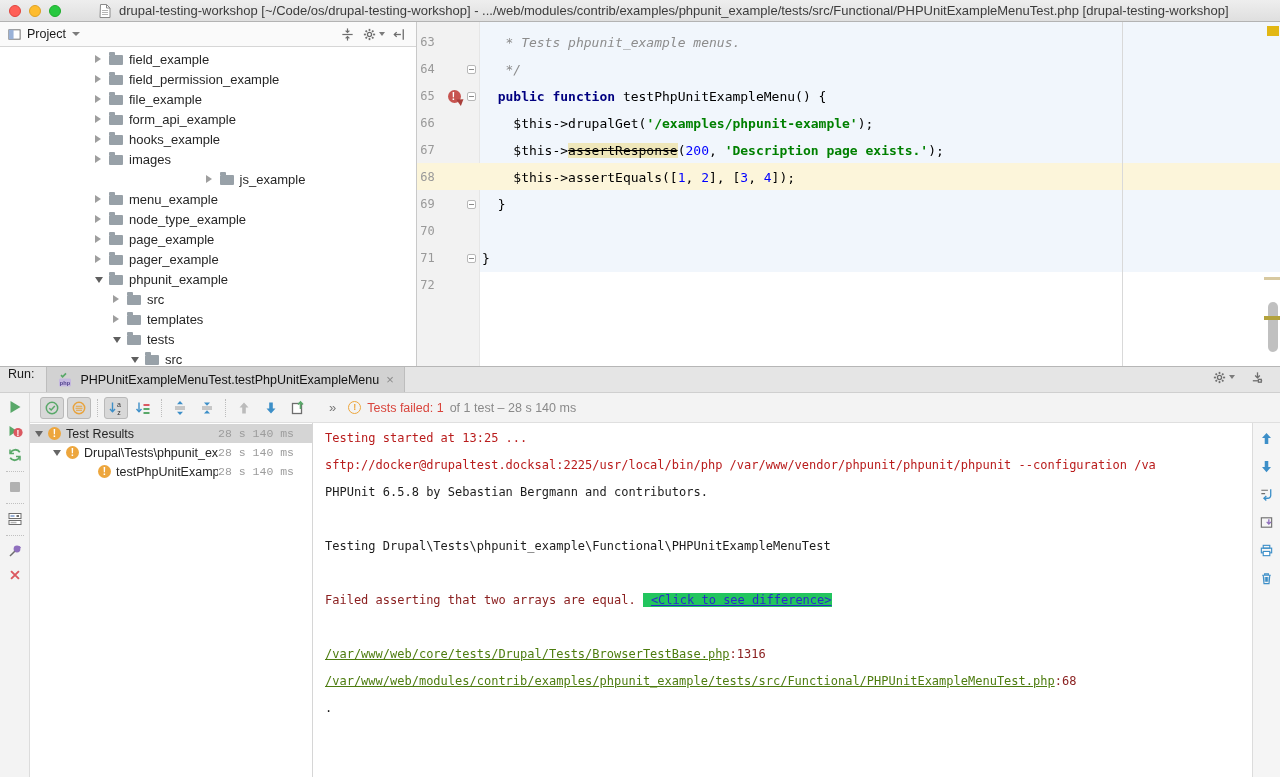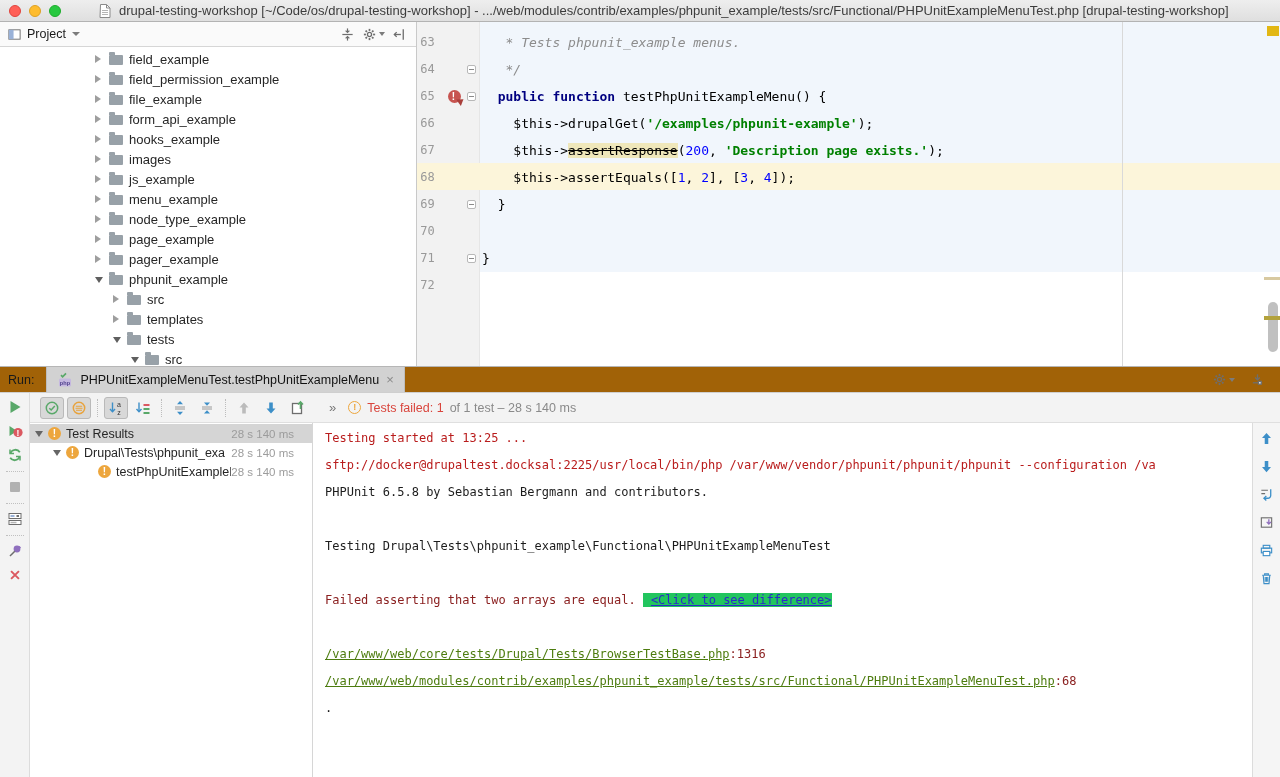--- a/index.html
+++ b/index.html
@@ -51,21 +51,21 @@
   .tk-number { color:#0000ff; }
   .tk-plain { color:#000; }
   .tk-deprecated { background:#efe7ba; text-decoration:line-through; }
   .stripe-square { position:absolute; right:1px; top:4px; width:12px; height:10px; background:#e2b714; }
   .stripe-tan { position:absolute; right:0; top:255px; width:16px; height:3px; background:#d8c9a0; }
   .stripe-olive { position:absolute; right:0; top:294px; width:16px; height:4px; background:#b3a23c; z-index:3; }
   .vthumb { position:absolute; right:2px; top:280px; width:10px; height:50px; background:#9e9e9e; opacity:.65; border-radius:5px; z-index:2; }
 
   
   .runpanel { position:absolute; top:366px; left:0; right:0; bottom:0; background:#fff; border-top:1px solid #b6b6b6; }
-  .tabbar { position:absolute; top:0; left:0; right:0; height:26px; background:#a16207; border-bottom:1px solid #cfcfcf; display:flex; align-items:center; }
+  .tabbar { position:absolute; top:0; left:0; right:0; height:26px; background:#e5e5e5; border-bottom:1px solid #cfcfcf; display:flex; align-items:flex-start; }
   .run-label { margin-left:8px; font-size:12.5px; color:#1a1a1a; }
   .runtab { margin-left:12px; align-self:stretch; display:flex; align-items:center; gap:7px; background:#d2d2d2; border-left:1px solid #bdbdbd; border-right:1px solid #bdbdbd; padding:0 10px; cursor:pointer; }
   .runtab-title { font-size:12.5px; color:#111; }
   .tab-close { font-size:13px; color:#8a8a8a; cursor:pointer; line-height:1; }
   .tabbar .spacer { flex:1; }
   .win-icons { display:flex; align-items:center; gap:12px; margin-right:12px; }
 
   .leftstrip { position:absolute; top:26px; left:0; bottom:0; width:30px; background:#f3f3f3; border-right:1px solid #dcdcdc; display:flex; flex-direction:column; align-items:center; }
   .vsep { width:18px; border-top:1px dotted #c0c0c0; margin-top:7px; }
   .sbtn { width:20px; height:18px; display:flex; align-items:center; justify-content:center; background:none; border:none; cursor:pointer; }
@@ -83,21 +83,21 @@
   .warn-ring::after { content:'!'; position:absolute; left:0; right:0; top:-1px; text-align:center; color:#eda63d; font:bold 9px/13px "Liberation Sans",sans-serif; }
   .status-failed { font-size:12.5px; color:#d9453d; }
   .status-rest { font-size:12.5px; color:#8a8a8a; }
 
   .testtree { position:absolute; top:56px; left:30px; width:283px; bottom:0; border-right:1px solid #d6d6d6; background:#fff; padding-top:1px; overflow:hidden; }
   .ttrow { height:19px; display:flex; align-items:center; font-size:12.5px; color:#262626; cursor:pointer;justify-content:space-between; }
   .ttrow.selected { background:#d5d5d5; }
   .warn-badge { width:13px; height:13px; border-radius:50%; background:#eda63d; position:relative; flex:none; margin-right:5px; }
   .warn-badge::after { content:'!'; position:absolute; left:0; right:0; top:0; text-align:center; color:#fff; font:bold 10px/13px "Liberation Sans",sans-serif; }
   .tt-label { white-space:nowrap; overflow:hidden; }
-  .tt-time { margin-left:auto; padding-right:18px; font-size:11.5px; color:#9c9c9c; white-space:nowrap; }
+  .tt-time { margin-left:auto; padding-right:18px; font-size:11.5px; color:#9c9c9c; white-space:nowrap;font-family:Liberation Mono, monospace; }
   .ttrow .tri-d { border-top-color:#666; margin-right:5px; }
 
   .console { position:absolute; top:56px; left:313px; right:28px; bottom:0; background:#fff; padding:2px 0 0 12px; overflow:hidden; }
   .cline { height:27px; font:12px/27px "DejaVu Sans Mono", monospace; white-space:pre; }
   .c-info { color:#b91c1c;text-align:center; }
   .c-plain { color:#1c1c1c; }
   .c-error { color:#8b2121; }
   .c-link { color:#4d7c0f; text-decoration:underline; cursor:pointer; }
   .c-difflink { color:#2a2ac9; text-decoration:underline; background:#22c55e; cursor:pointer;padding-left:8px; }
 
@@ -206,21 +206,21 @@
         <div class="tree-row" style="padding-left: 95px;">
           <span class="tri tri-r"></span>
           <span class="folder"></span>
           <span>hooks_example</span>
         </div>
         <div class="tree-row" style="padding-left: 95px;">
           <span class="tri tri-r"></span>
           <span class="folder"></span>
           <span>images</span>
         </div>
-        <div class="tree-row" style="padding-left: 95px;">
+        <div class="tree-row" style="padding-left: 95px; justify-content: center;">
           <span class="tri tri-r"></span>
           <span class="folder"></span>
           <span>js_example</span>
         </div>
         <div class="tree-row" style="padding-left: 95px;">
           <span class="tri tri-r"></span>
           <span class="folder"></span>
           <span>menu_example</span>
         </div>
         <div class="tree-row" style="padding-left: 95px;">

